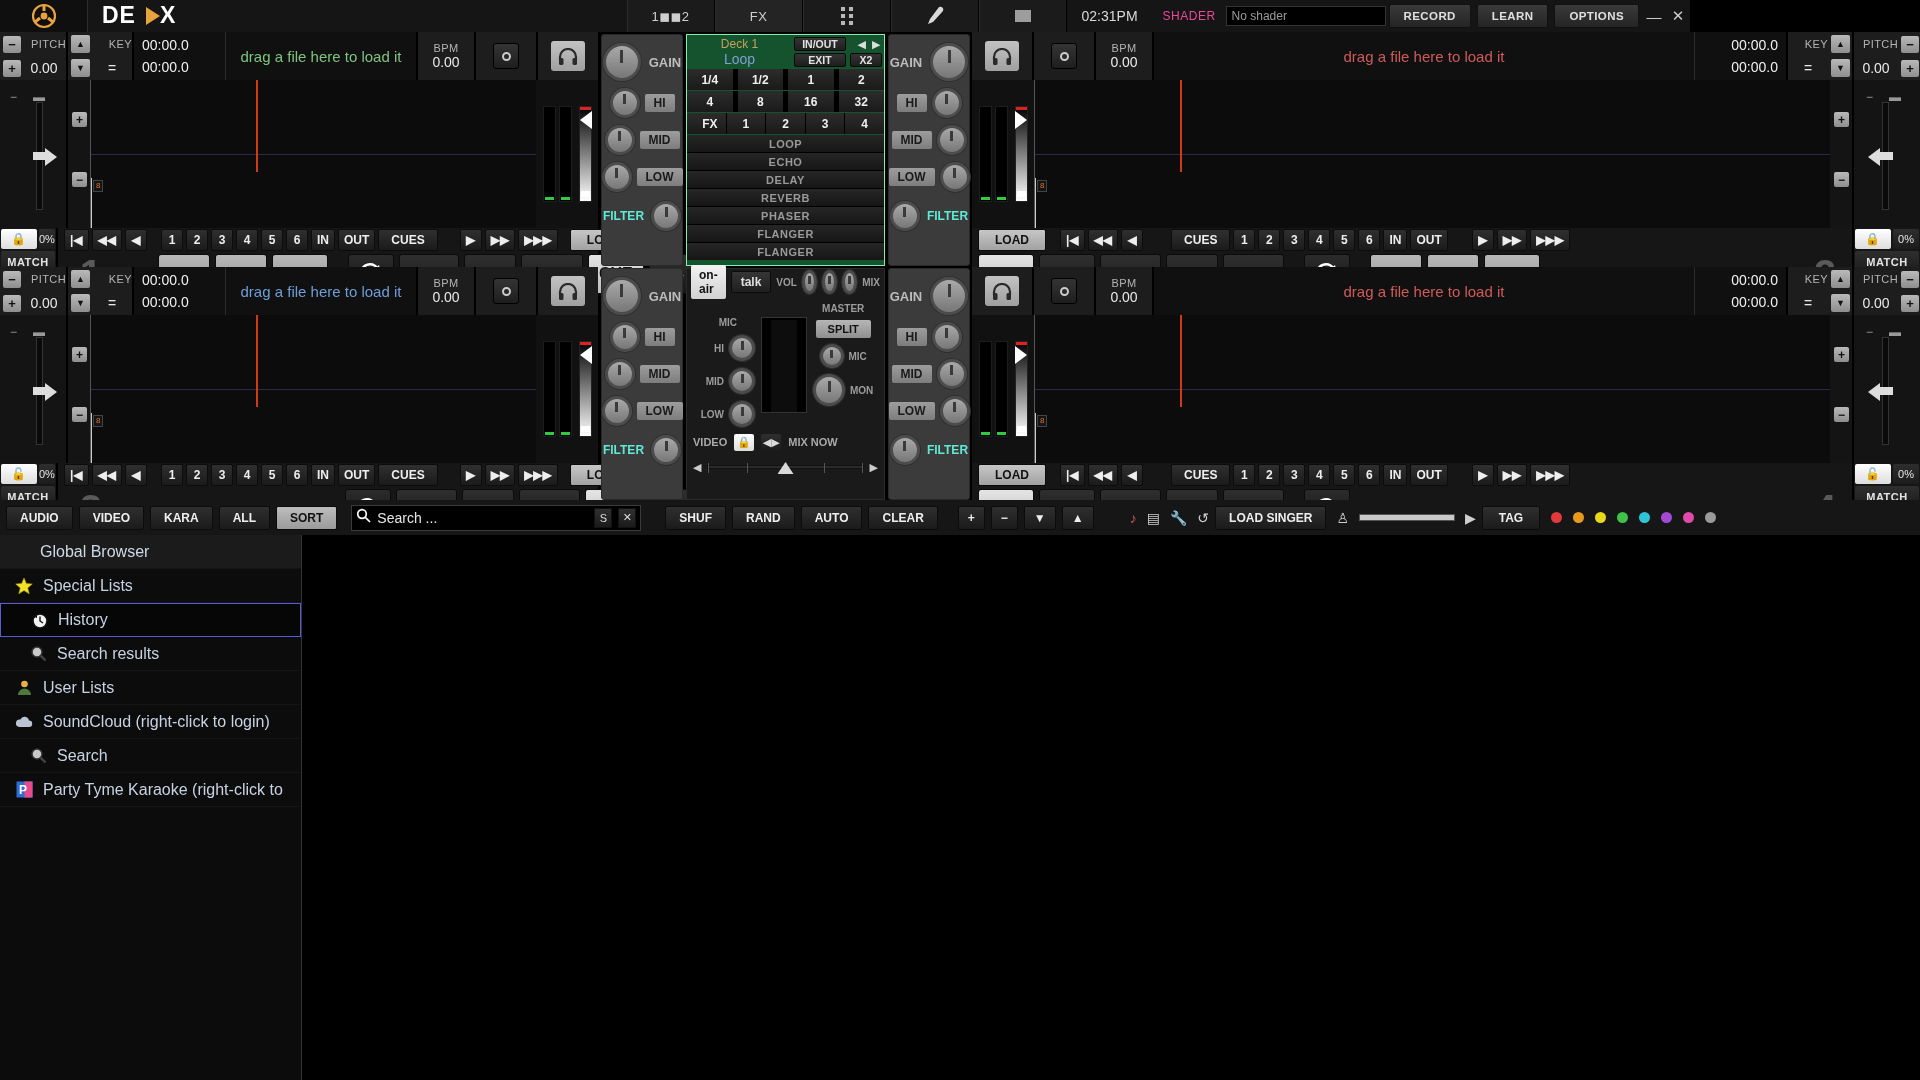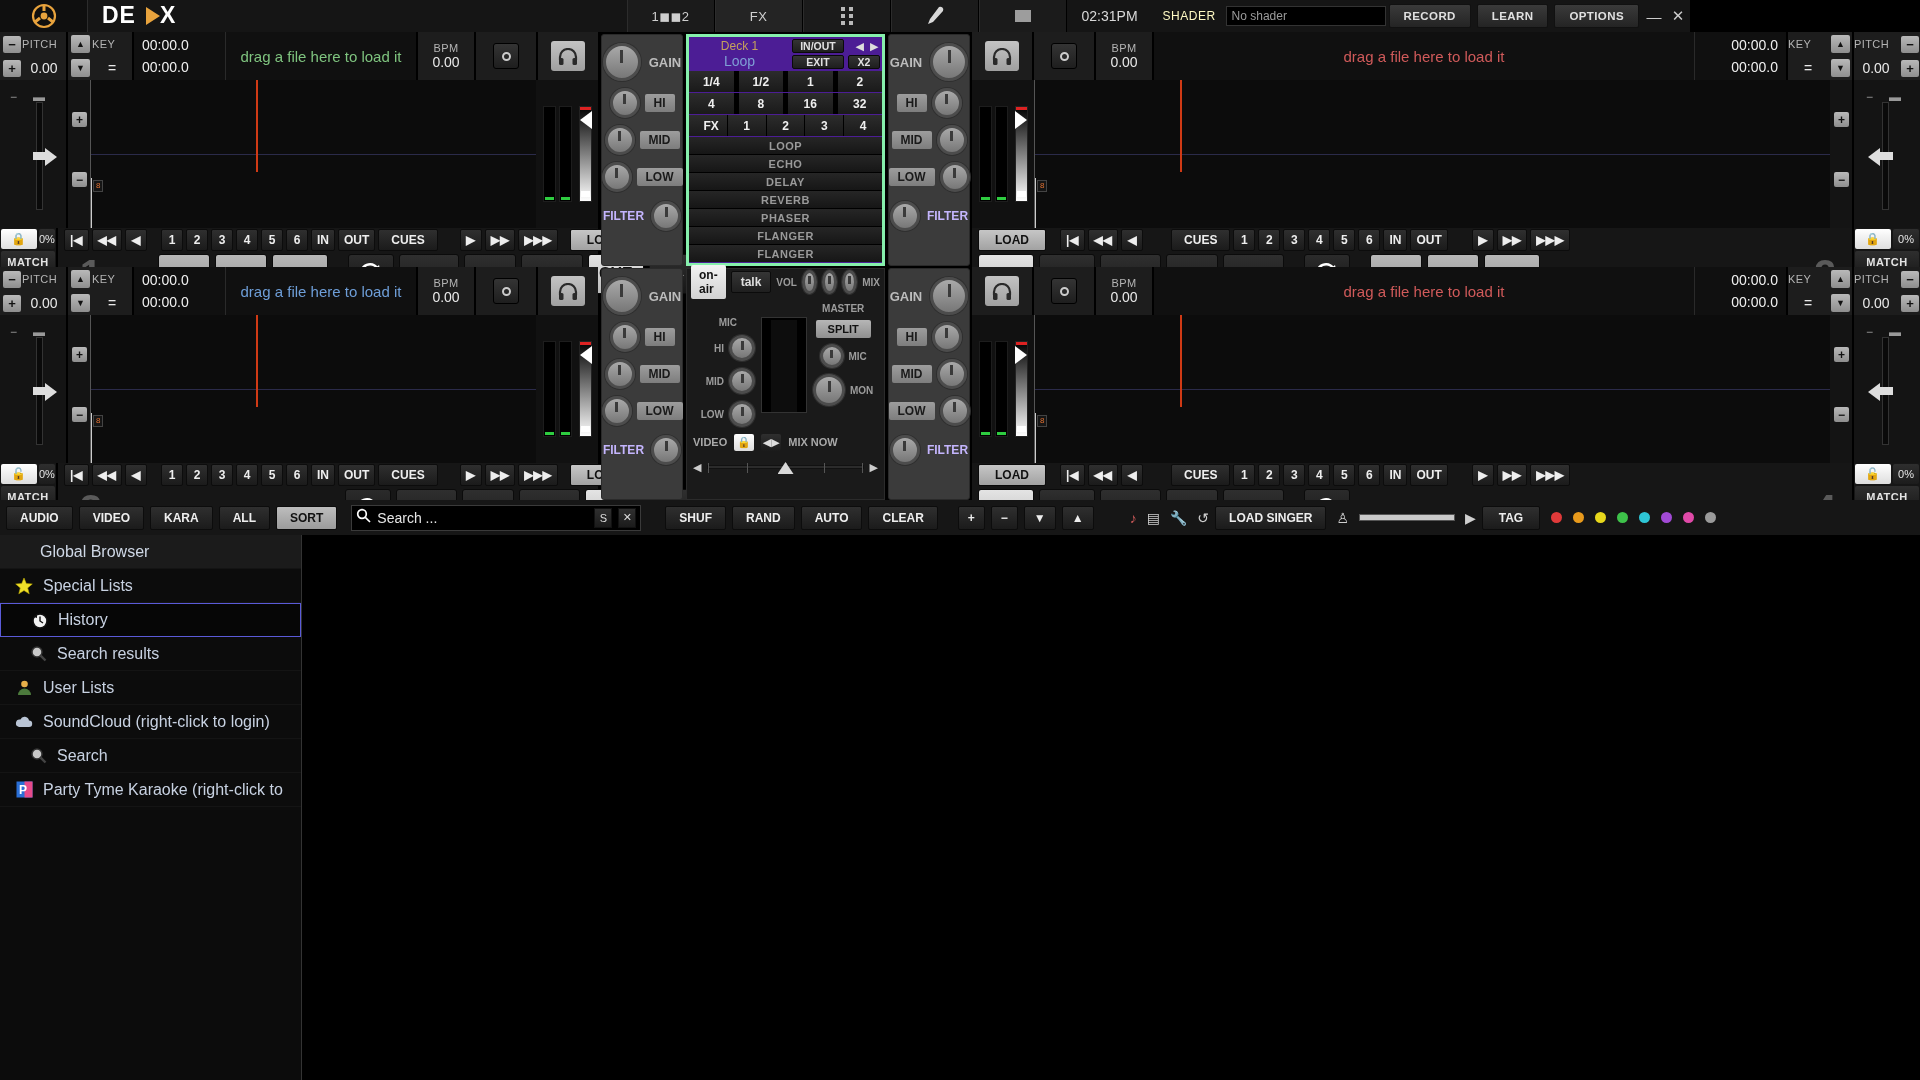--- a/index.html
+++ b/index.html
@@ -14,40 +14,40 @@
     border-right:1px solid #2c2c2c; background:#0f0f0f;}
   #dexlogo { width:160px; display:flex; align-items:center; padding-left:14px; }
   .tb-spacer { flex:1; }
   .tb-btn { width:88px; border-left:1px solid #2c2c2c; border-right:1px solid #000;
     display:flex; align-items:center; justify-content:center;
     font-size:13px; color:#cfcfcf; background:#1b1b1b; letter-spacing:.5px;}
   .tb-btn.act { background:#242424; }
   #clock { width:86px; display:flex;align-items:center;justify-content:center;
     font-size:14px;color:#d8d8d8; background:#151515;}
   #shaderlbl { display:flex;align-items:center;padding:9px 10px;font-size:12px;
-    color:#fef9c3;letter-spacing:.5px;}
+    color:#ec4899;letter-spacing:.5px;}
   #shaderbox { width:160px;height:20px;align-self:center;background:#000;
     border:1px solid #333;font-size:12px;color:#9b9b9b;display:flex;
     align-items:center;padding-left:5px;}
   .tb-txtbtn { padding:0 14px;display:flex;align-items:center;font-size:11.5px;
     font-weight:bold;color:#e0e0e0;background-image:linear-gradient(#3a3a3a,#242424);
     border:1px solid #111;margin:4px 3px;border-radius:2px;letter-spacing:.4px;}
   .winbtn { width:24px;display:flex;align-items:center;justify-content:center;
     font-size:15px;color:#ccc;}
 
   
   .deck { position:absolute; background:#161616; }
   .infobar { position:absolute;left:0;top:0;height:48px;display:flex; }
   .pitchcell { width:68px;height:48px;background:#1d1d1d;border-right:2px solid #000;
     display:grid;grid-template-columns:22px 1fr;grid-template-rows:24px 24px;
     align-items:center; }
   .pm { width:18px;height:17px;margin-left:3px;background-image:linear-gradient(#b9b9b9,#8e8e8e);
     color:#111;font-size:13px;font-weight:bold;display:flex;align-items:center;
     justify-content:center;border-radius:2px;}
-  .pitchlab { font-size:11px;color:#b4b4b4;text-align:left;letter-spacing:.4px;}
+  .pitchlab { font-size:11px;color:#b4b4b4;text-align:right;letter-spacing:.4px;}
   .pitchval { font-size:14px;color:#e9e9e9;text-align:center;}
   .keycell { width:66px;height:48px;background:#1d1d1d;border-right:2px solid #000;
     display:grid;grid-template-columns:24px 1fr;grid-template-rows:24px 24px;align-items:center;}
   .ar { width:19px;height:18px;margin-left:3px;background-image:linear-gradient(#b9b9b9,#8e8e8e);
     color:#111;font-size:9px;display:flex;align-items:center;justify-content:center;border-radius:2px;}
   .timecell { width:92px;height:48px;background:#101010;display:flex;flex-direction:column;
     justify-content:center;align-items:flex-start;padding-left:8px;border-right:1px solid #2a2a2a;}
   .time { font-size:14px;color:#f0f0f0;line-height:22px;}
   .titlecell { flex:1;height:48px;background:#101010;display:flex;align-items:center;
     justify-content:center;font-size:15px;}
@@ -133,24 +133,24 @@
     box-shadow:0 0 0 1px #2f2f2f;}
   .knob .tick{position:absolute;left:50%;top:4px;width:3px;height:13px;margin-left:-1.5px;background:#3a3a3a;}
   .knob.small{width:30px;height:30px;}
   .knob.small .tick{height:10px;top:3px;}
   .eqrow{display:flex;align-items:center;gap:5px;margin-top:7px;}
   .eqtag{background-image:linear-gradient(#9d9d9d,#7d7d7d);color:#1a1a1a;font-size:12px;
     font-weight:bold;padding:2px 9px;border-radius:2px;}
   .gainrow{display:flex;align-items:center;gap:8px;}
   .gaintxt{font-size:13px;color:#bdbdbd;font-weight:bold;}
   .filterrow{display:flex;align-items:center;gap:7px;margin-top:9px;}
-  .filtertxt{font-size:12px;color:#c4b5fd;font-weight:bold;}
+  .filtertxt{font-size:12px;color:#5eead4;font-weight:bold;}
 
   
-  #loopfx{position:absolute;background:#4c1d95;border:3px solid #86efac;}
+  #loopfx{position:absolute;background:#14532d;border:1px solid #86efac;}
   .lf-head{height:34px;display:flex;}
   .lf-deckname{flex:1;display:flex;flex-direction:column;align-items:center;justify-content:center;}
   .lf-d1{font-size:12px;color:#c5a15c;line-height:14px;}
   .lf-lp{font-size:14px;color:#7f9fd6;line-height:16px;}
   .lf-io{width:56px;display:flex;flex-direction:column;gap:2px;padding:2px;}
   .lfbtn{flex:1;background-image:linear-gradient(#343434,#1e1e1e);border:1px solid #0a0a0a;
     color:#e2e2e2;font-size:10.5px;font-weight:bold;display:flex;align-items:center;
     justify-content:center;border-radius:2px;}
   .lf-arrows{width:38px;display:flex;align-items:center;justify-content:center;gap:6px;
     color:#ddd;font-size:11px;}

